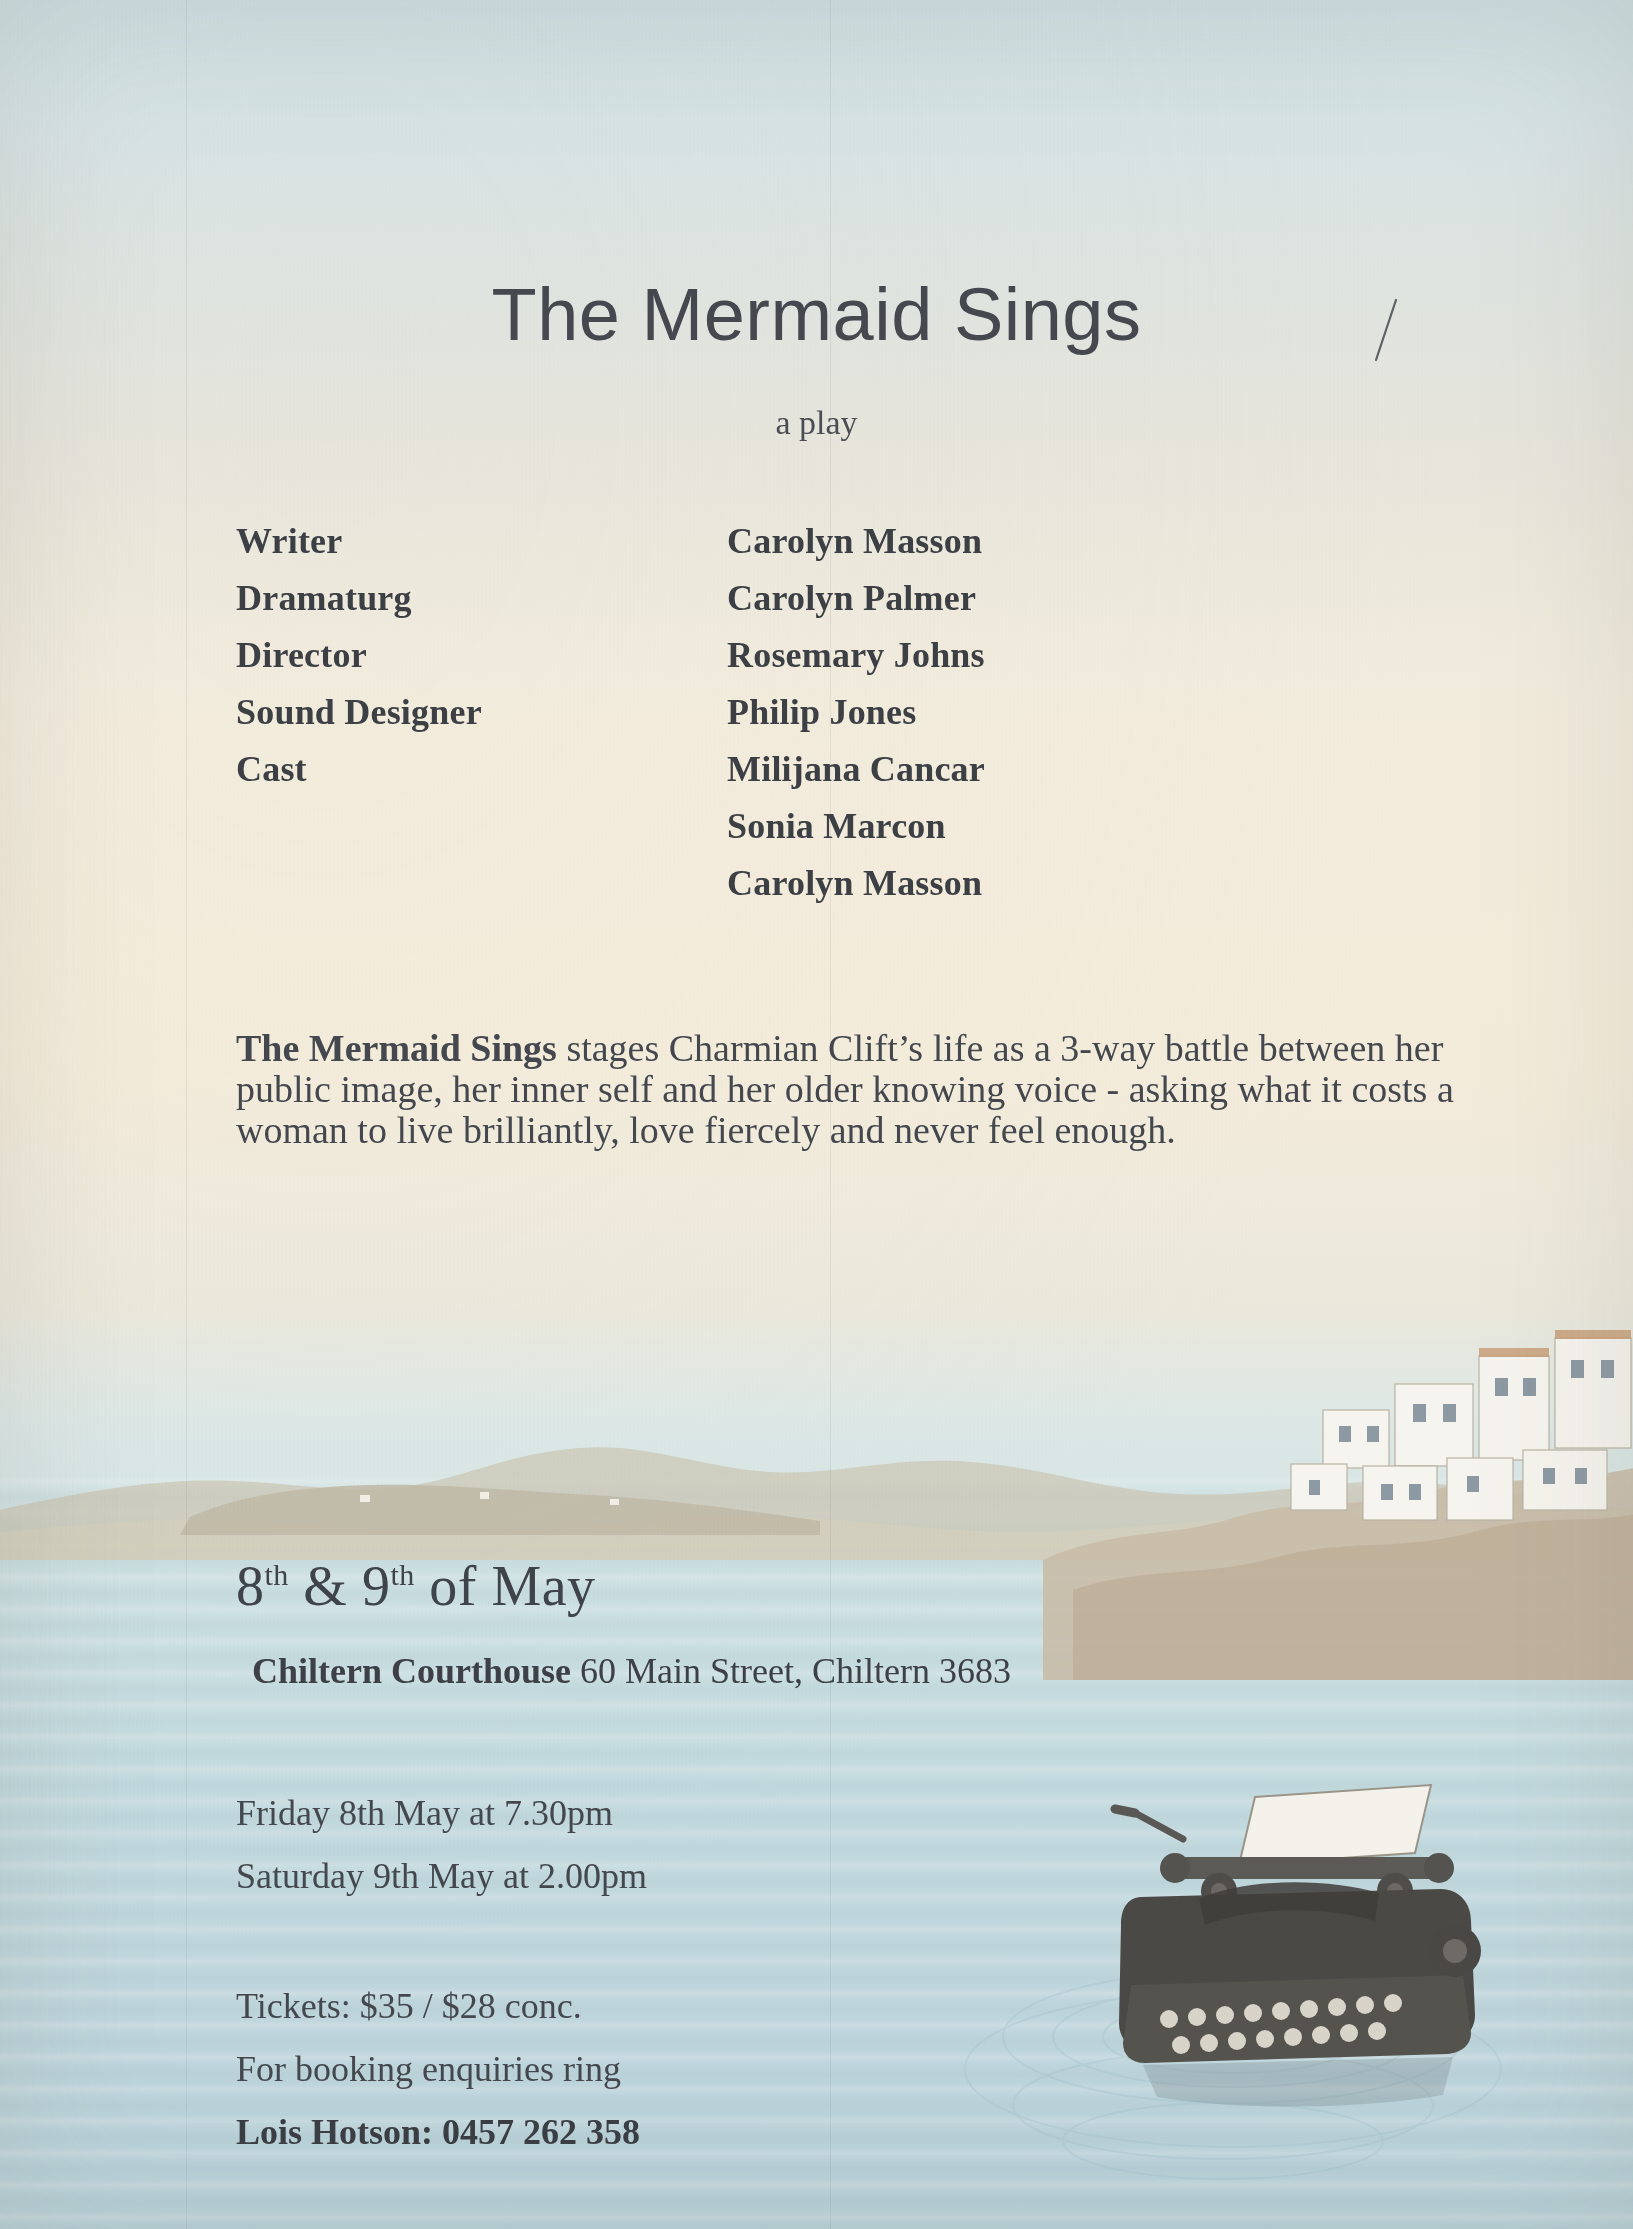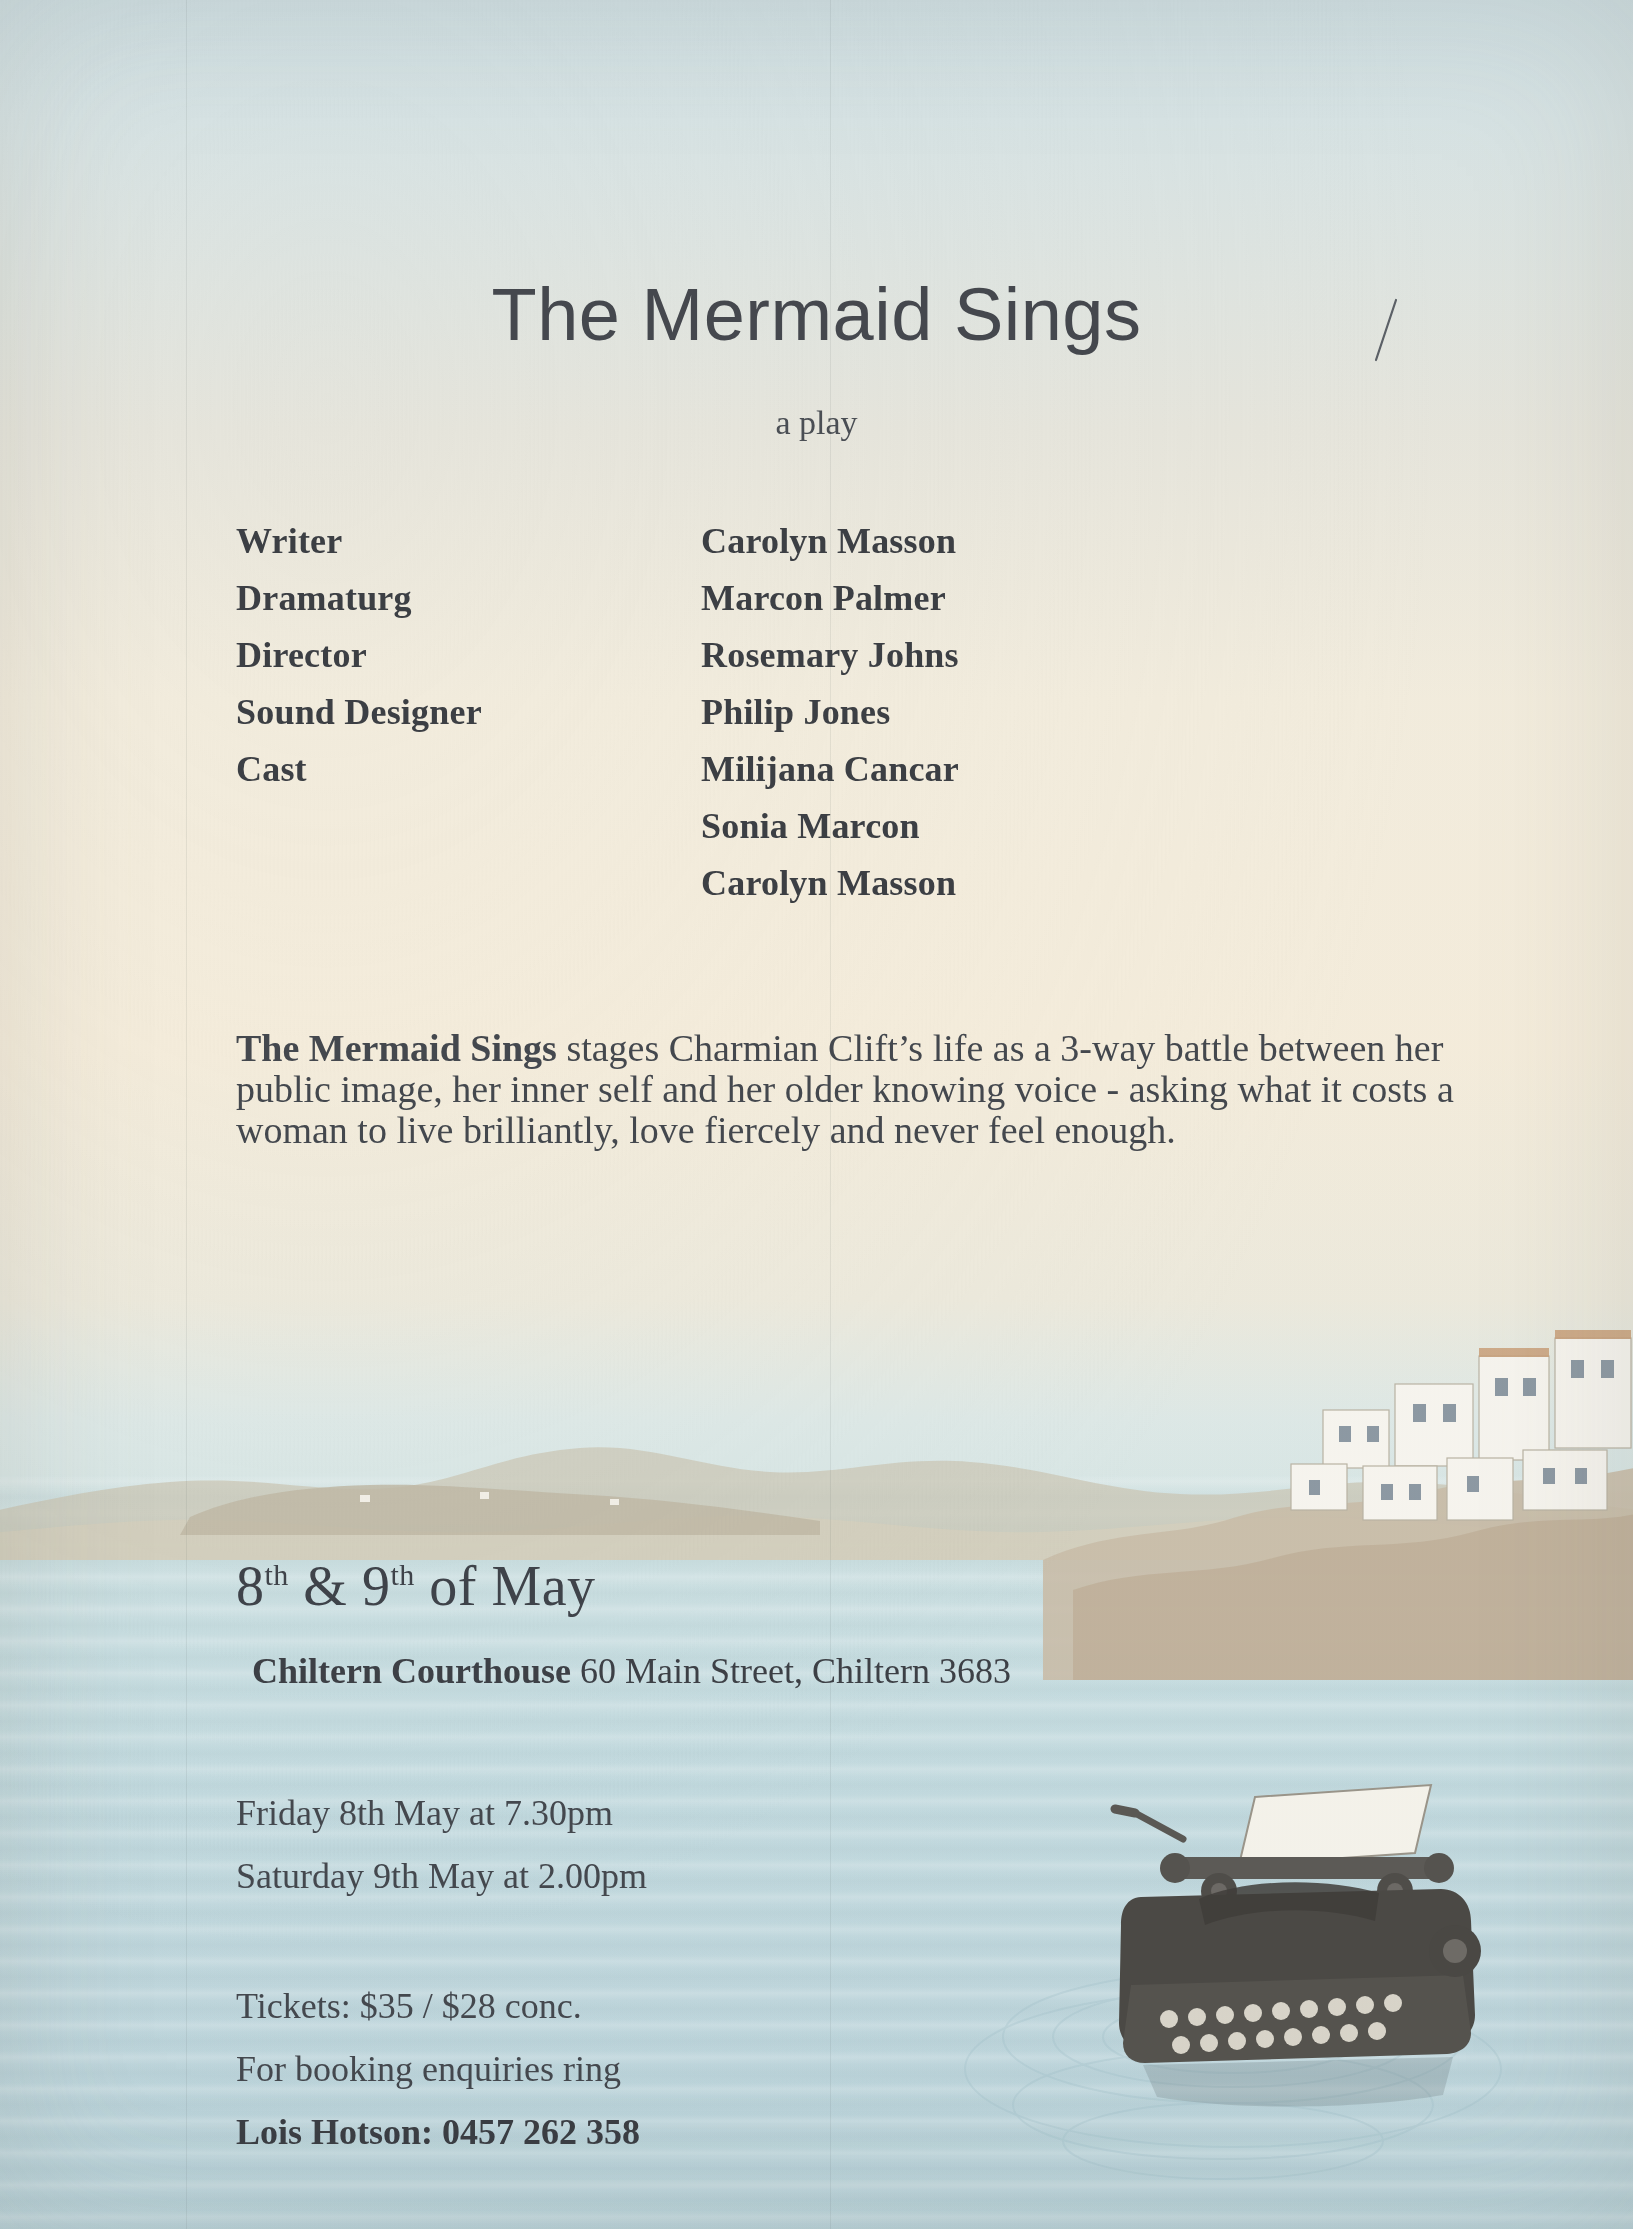--- a/index.html
+++ b/index.html
@@ -183,20 +183,21 @@
     font-size: 36px;
     color: #3c3f44;
     letter-spacing: .2px;
   }
   .credit-name {
     font-family: "Liberation Serif", serif;
     font-weight: bold;
     font-size: 36px;
     color: #3c3f44;
     letter-spacing: .2px;
+    margin-left: 26px;
   }
 
   
   .synopsis {
     position: absolute;
     top: 1028px;
     left: 236px;
     width: 1230px;
     font-family: "Liberation Serif", serif;
     font-size: 38px;
@@ -399,21 +400,21 @@
       <path d="M26,4 L6,64" stroke="#5b6066" stroke-width="2.2" fill="none" stroke-linecap="round"></path>
     </svg>
 
     <div class="credits">
       <div class="credit-row">
         <div class="credit-role">Writer</div>
         <div class="credit-name">Carolyn Masson</div>
       </div>
       <div class="credit-row">
         <div class="credit-role">Dramaturg</div>
-        <div class="credit-name">Marcon Palmer</div>
+        <div class="credit-name">Carolyn Palmer</div>
       </div>
       <div class="credit-row">
         <div class="credit-role">Director</div>
         <div class="credit-name">Rosemary Johns</div>
       </div>
       <div class="credit-row">
         <div class="credit-role">Sound Designer</div>
         <div class="credit-name">Philip Jones</div>
       </div>
       <div class="credit-row">

